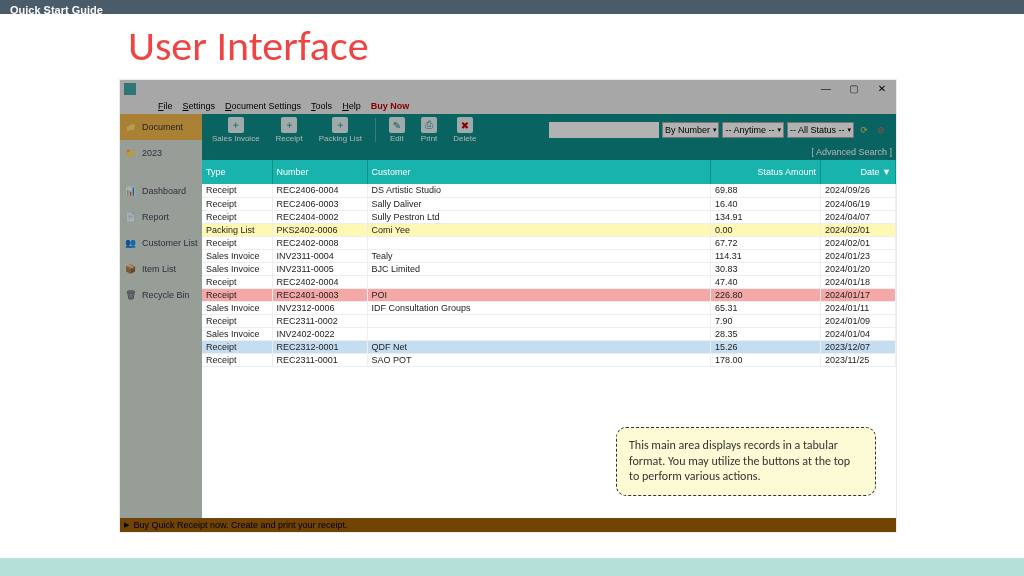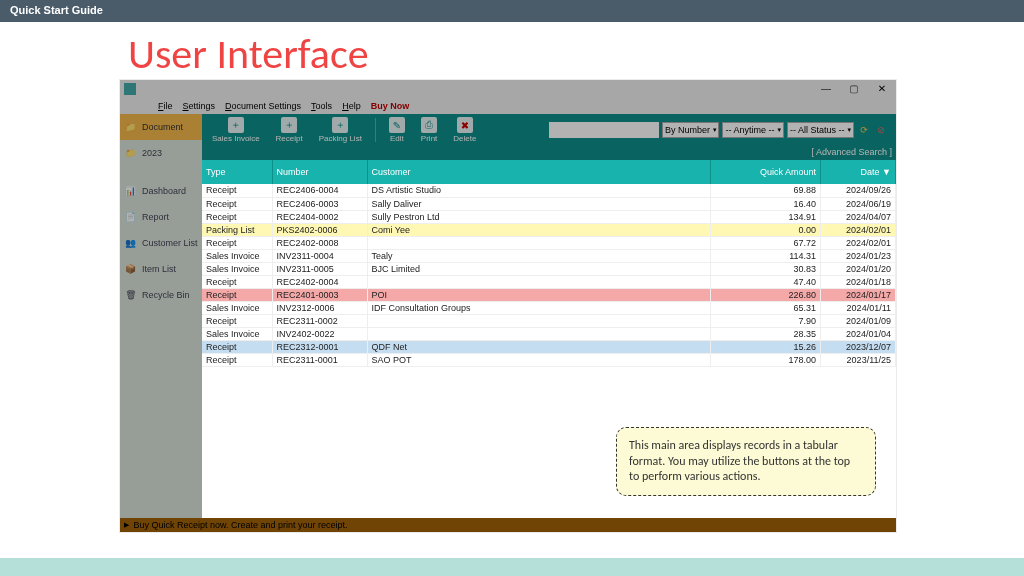--- a/index.html
+++ b/index.html
@@ -1,17 +1,17 @@
 <!DOCTYPE html>
 <html><head>
 <meta charset="utf-8">
 <style>
   * { box-sizing: border-box; margin: 0; padding: 0; }
   body { font-family: Arial, sans-serif; width: 1024px; height: 576px; background: #fff; overflow: hidden; position: relative; }
-  .topbar { background: #4a5c6a; color: #fff; height: 22px; font-size: 11px; padding: 4px 10px; font-weight: bold; }
+  .topbar { background: #4a5c6a; color: #fff; height: 14px; font-size: 11px; padding: 4px 10px; font-weight: bold; }
   .page-title { font-family: Calibri, Arial, sans-serif; font-size: 42px; font-weight: 400; margin: 6px 0 0 128px; color: #ef4444; }
   .app-wrap { position: absolute; left: 120px; top: 80px; width: 776px; height: 452px; font-size: 10px; box-shadow: 0 0 0 1px rgba(0,0,0,.08); }
   .dim-overlay { position: absolute; inset: 0; background: rgba(0,0,0,.30); pointer-events: none; z-index: 5; }
   .titlebar { background: #f0f0f0; height: 17px; display: flex; align-items: center; font-size: 9px; color: #333; }
   .titlebar .icon { width: 12px; height: 12px; margin: 0 4px; }
   .win-controls { margin-left: auto; display: flex; gap: 0; }
   .win-controls div { width: 28px; height: 17px; text-align: center; line-height: 17px; font-size: 10px; cursor: default; }
   .win-controls .close { color: #000; }
   .menubar { background: #f0f0f0; height: 17px; display: flex; gap: 10px; padding-left: 6px; align-items: center; font-size: 9px; }
   .menubar .buy { color: #c00000; font-weight: bold; }
@@ -31,21 +31,21 @@
   .search-box { background: #fff; border: none; height: 16px; width: 110px; font-size: 9px; padding: 0 3px; }
   .dd { background: #fff; font-size: 9px; height: 16px; padding: 0 2px; border: 1px solid #aaa; display: flex; align-items: center; }
   .dd::after { content: "▾"; margin-left: 3px; font-size: 7px; }
   .circ-btn { width: 14px; height: 14px; display: flex; align-items: center; justify-content: center; font-size: 9px; }
   .adv-row { text-align: right; color: #fff; font-size: 9px; padding: 1px 4px 3px 0; background: #0d8f8a; }
   .table-wrap { flex: 1; position: relative; z-index: 10; background: #fff; }
   table { width: 100%; border-collapse: collapse; font-size: 9px; }
   th { background: #18b3ad; color: #fff; text-align: left; font-weight: normal; height: 24px; padding: 0 4px; border-right: 1px solid #0d8f8a; }
   th.num { text-align: right; }
   td { height: 13px; padding: 0 4px; border-right: 1px solid #eee; color: #222; border-bottom: 1px solid #eee; }
-  td.num { text-align: right; }
+  td.num { text-align: left; }
   tr.hl-yellow td { background: #fff8b5; }
   tr.hl-red td { background: #f5a8a8; }
   tr.hl-blue td { background: #c5ddf0; }
   .statusbar { background: #a16207; color: #000; height: 14px; font-size: 9px; display: flex; align-items: center; padding-left: 4px; font-weight: normal; }
   .statusbar::before { content: "▶"; color: #000; margin-right: 4px; font-size: 7px; }
   .callout { position: absolute; right: 20px; bottom: 22px; width: 260px; background: #fdfbd5; border: 1.5px dashed #333; border-radius: 10px; padding: 10px 12px; font-size: 12px; font-family: Calibri, Arial, sans-serif; color: #333; z-index: 20; line-height: 1.3; }
   .bottom-strip { position: absolute; left: 0; right: 0; bottom: 0; height: 18px; background: #b4e0d9; }
 </style>
 </head>
 <body>
@@ -151,21 +151,21 @@
         <div class="adv-row">[ Advanced Search ]</div>
       </div>
 
       <div class="table-wrap">
         <table>
           <thead>
               <tr id="thead-row">
                 <th style="width: 70px;">Type</th>
                 <th style="width: 95px;">Number</th>
                 <th>Customer</th>
-                <th class="num" style="width: 110px;">Quick Amount</th>
+                <th class="num" style="width: 110px;">Status Amount</th>
                 <th class="num" style="width: 75px;">Date ▼</th>
               </tr>
             </thead>
           <tbody id="tbody">
               <tr>
                 <td>Receipt</td>
                 <td>REC2406-0004</td>
                 <td>DS Artistic Studio</td>
                 <td class="num">69.88</td>
                 <td class="num">2024/09/26</td>

